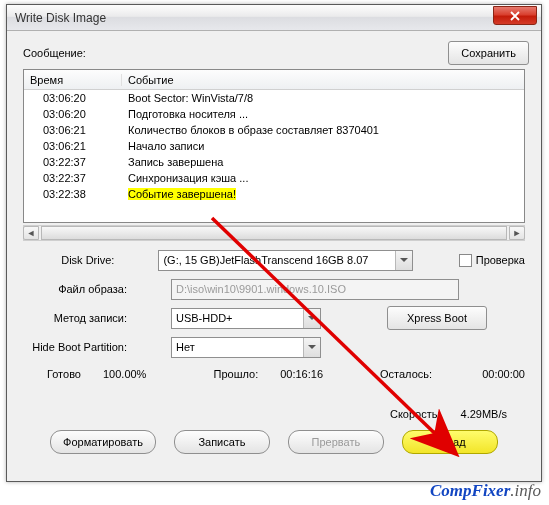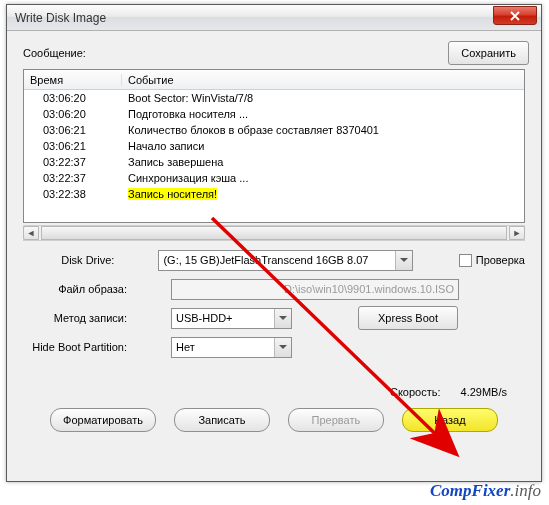--- a/index.html
+++ b/index.html
@@ -109,36 +109,35 @@
   .form-rows { margin: 4px 10px 0 10px; }
   .frow { display: flex; align-items: center; margin-bottom: 7px; height: 22px; gap: 36px; }
   .flabel { width: 112px; text-align: right; padding-right: 8px; font-size: 11px; }
   .combo, .textfield {
     height: 21px; border: 1px solid #8f8f8f;
     background: #fff;
     font-family: inherit; font-size: 11px;
     padding: 0 4px;
     display: flex; align-items: center;
     position: relative;
-    justify-content: flex-end;
   }
   .combo { width: 288px; }
   .combo .cval { flex:1; overflow:hidden; white-space:nowrap; }
   .combo .cbtn {
     width: 17px; height: 19px; position:absolute; right:0; top:0;
     background: linear-gradient(to bottom,#f4f4f4,#dedede);
     border-left:1px solid #b8b8b8;
     display:flex;align-items:center;justify-content:center;
   }
   .combo .cbtn::after{content:"";border:4px solid transparent;border-top-color:#555;margin-top:3px;}
   .textfield { width: 288px; color: #888; }
   .textfield.dim { background: #f4f4f4; }
   .chk { display:flex; align-items:center; margin-left: 10px; gap:4px; }
   .chk .box { width:13px;height:13px;border:1px solid #888;background:#fff; }
-  .small-combo { width: 121px; }
+  .small-combo { width: 150px; }
   .xpress { margin-left: 30px; min-width:100px; }
   .status-row {
     display:flex; align-items:center;
     margin: 10px 10px 0 10px; font-size: 11px; gap: 0;
   }
   .status-row > div { display:flex; gap: 22px; }
   .sg1 { margin-left: 24px; width: 170px; }
   .sg2 { width: 170px; }
   .sg3 { }
   .speed-row {
@@ -208,21 +207,21 @@
           <div class="list-row">
             <div class="c1">03:22:37</div>
             <div class="c2"><span>Запись завершена</span></div>
           </div>
           <div class="list-row">
             <div class="c1">03:22:37</div>
             <div class="c2"><span>Синхронизация кэша ...</span></div>
           </div>
           <div class="list-row hl">
             <div class="c1">03:22:38</div>
-            <div class="c2"><span>Запись носителя!</span></div>
+            <div class="c2"><span>Событие завершена!</span></div>
           </div>
         </div>
     </div>
 
     <div class="hscroll">
       <div class="arrow left">◄</div>
       <div class="thumb"></div>
       <div class="arrow right">►</div>
     </div>
 
@@ -257,20 +256,35 @@
 
       <div class="frow">
         <div class="flabel">Hide Boot Partition:</div>
         <div class="combo small-combo">
           <span class="cval">Нет</span>
           <div class="cbtn"></div>
         </div>
       </div>
     </div>
 
+    <div class="status-row">
+      <div class="sg1">
+        <span>Готово</span>
+        <span>100.00%</span>
+      </div>
+      <div class="sg2">
+        <span>Прошло:</span>
+        <span>00:16:16</span>
+      </div>
+      <div class="sg3">
+        <span>Осталось:</span>
+        &nbsp;&nbsp;
+        <span>00:00:00</span>
+      </div>
+    </div>
 
     <div class="speed-row">
       <span>Скорость:</span>
       <span>4.29MB/s</span>
     </div>
 
     <div class="button-row">
       <button class="btn">Форматировать</button>
       <button class="btn">Записать</button>
       <button class="btn disabled">Прервать</button>

